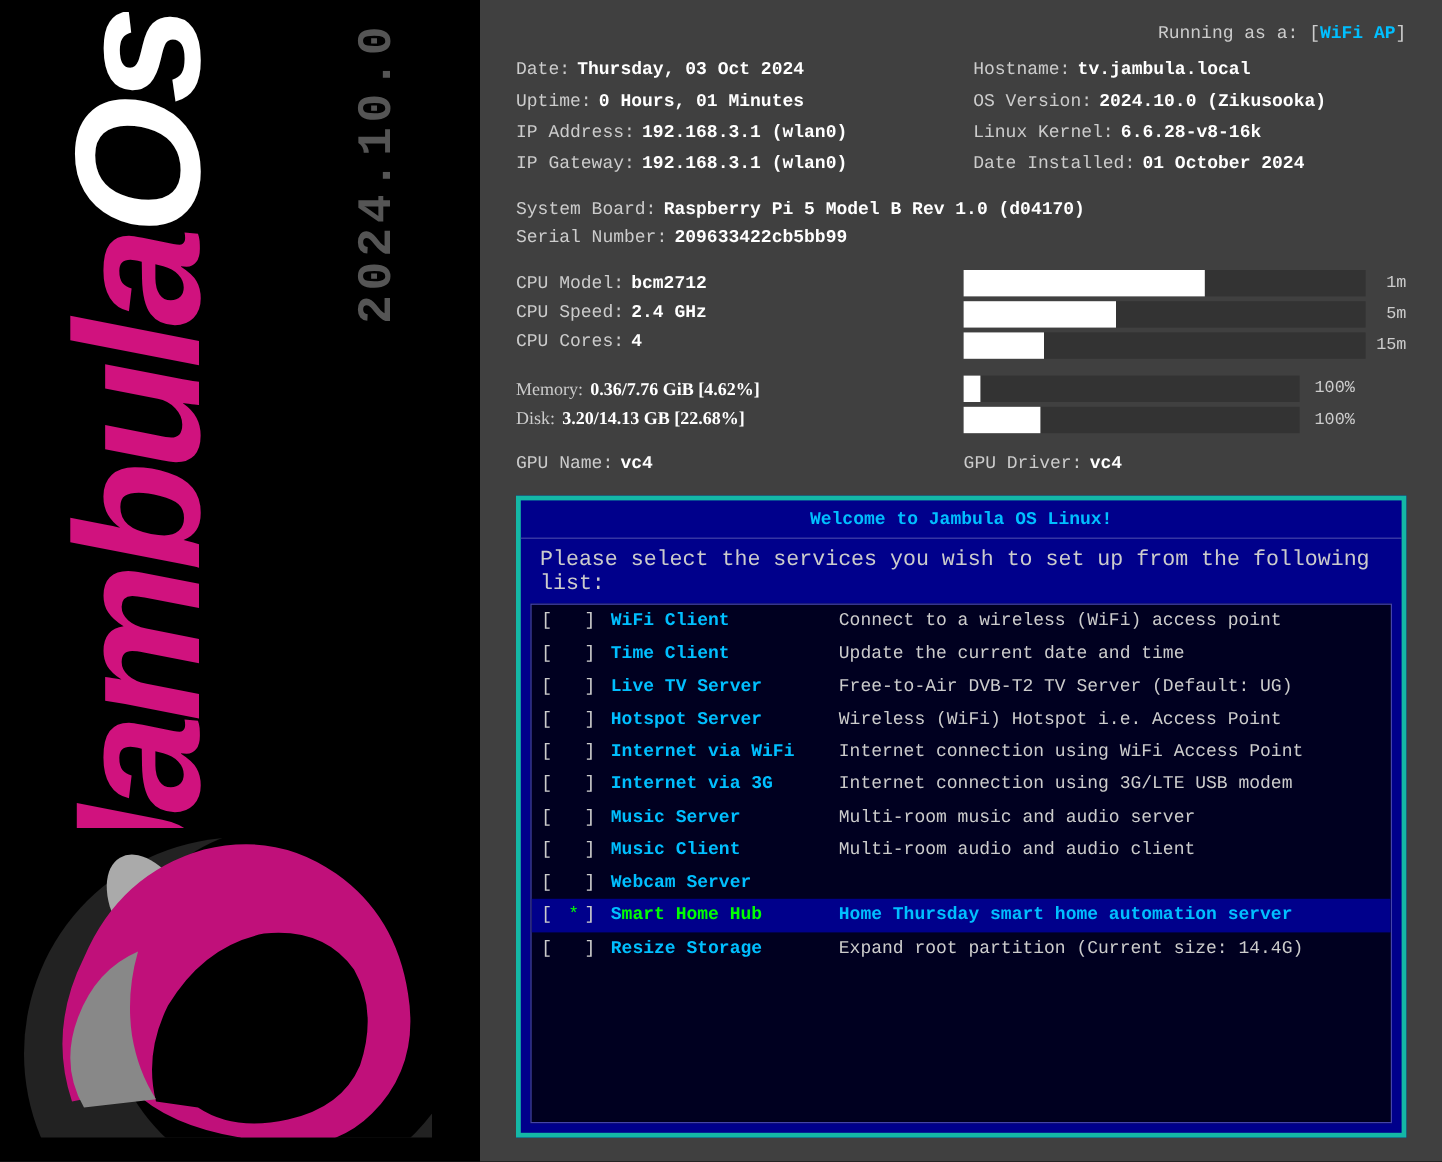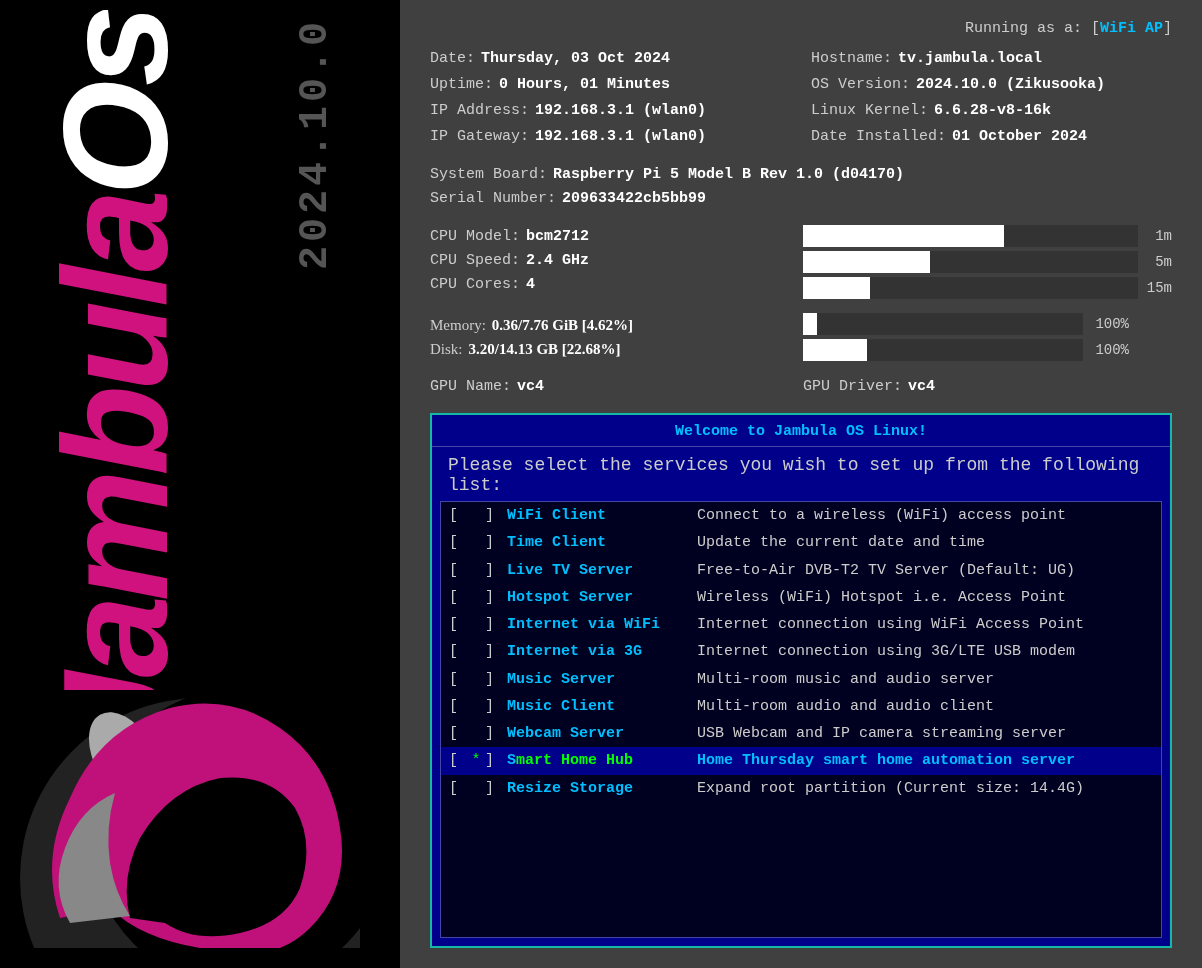--- a/index.html
+++ b/index.html
@@ -141,21 +141,21 @@
       display: grid;
       grid-template-columns: 1fr 1fr;
       gap: 4px;
       margin-bottom: 14px;
       line-height: 1.7;
     }
 
     
     .welcome-panel {
       background: #00008b;
-      border: 2px solid #14b8a6;
+      border: 4px solid #14b8a6;
       flex: 1;
       display: flex;
       flex-direction: column;
     }
     .welcome-title {
       text-align: center;
       color: #00bfff;
       font-weight: bold;
       font-size: 15px;
       padding: 8px 0 6px 0;
@@ -465,21 +465,20 @@
     </span>
     <span class="service-desc">Multi-room audio and audio client</span>
   </div>
           <div class="service-item">
     <span class="service-bracket">[</span>
     <span class="service-check"> </span>
     <span class="service-bracket-close">]</span>
     <span class="service-name">
       <span class="first-letter">W</span>ebcam Server
     </span>
-    <span class="service-desc">USB Webcam and IP camera streaming server</span>
   </div>
           <div class="service-item selected">
     <span class="service-bracket">[</span>
     <span class="service-check checked">*</span>
     <span class="service-bracket-close">]</span>
     <span class="service-name">
       <span class="first-letter">S</span>mart Home Hub
     </span>
     <span class="service-desc">Home Thursday smart home automation server</span>
   </div>

